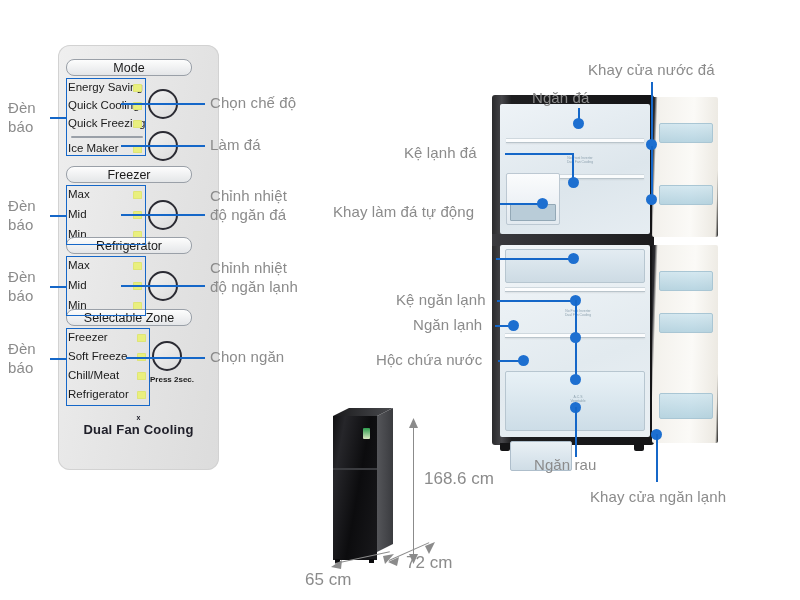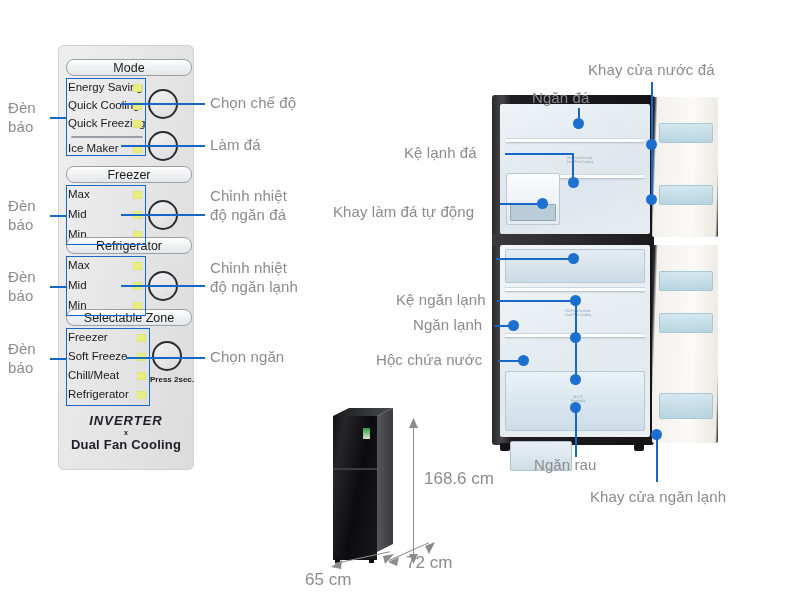--- a/index.html
+++ b/index.html
@@ -32,22 +32,22 @@
 
   
   .bracket {
     position: absolute;
     border: 1.6px solid #1567c8;
   }
 
   
   #panel {
     position: absolute; left: 58px; top: 45px;
-    width: 136px; height: 425px;
-    border-radius: 6px;
+    width: 161px; height: 425px;
+    border-radius: 12px;
     background: linear-gradient(100deg,#efefef 0%,#e6e6e6 45%,#dcdcdc 100%);
     box-shadow: 0 0 0 1px #d2d2d2 inset;
   }
   .sect-title {
     position: absolute; left: 8px; width: 126px; height: 17px;
     border: 1px solid #9aa0a8; border-radius: 8px;
     background: linear-gradient(#fdfdfd,#e4e6e8);
     font-size: 12.5px; line-height: 16px; text-align: center;
     color: #1a1a1a; font-weight: 400;
   }
@@ -250,21 +250,20 @@
       </div>
       <div class="opt" style="top:57px">
         <span>Refrigerator</span>
         <span class="led"></span>
       </div>
     </div>
     <div class="knob" style="left:94px; top:296px"></div>
     <div class="knob-note" style="left:92px; top:330px">Press 2sec.</div>
 
     <div id="brand" style="top:368px">
-      <div class="l1">INVERTER</div>
       <div class="l2">x</div>
       <div class="l3">Dual Fan Cooling</div>
     </div>
   </div>
 
   <div class="bracket" style="left:66px;  top:78px;  width:80px;  height:78px"></div>
   <div class="bracket" style="left:66px;  top:185px; width:80px;  height:60px"></div>
   <div class="bracket" style="left:66px;  top:256px; width:80px;  height:60px"></div>
   <div class="bracket" style="left:66px;  top:328px; width:84px;  height:78px"></div>
 

